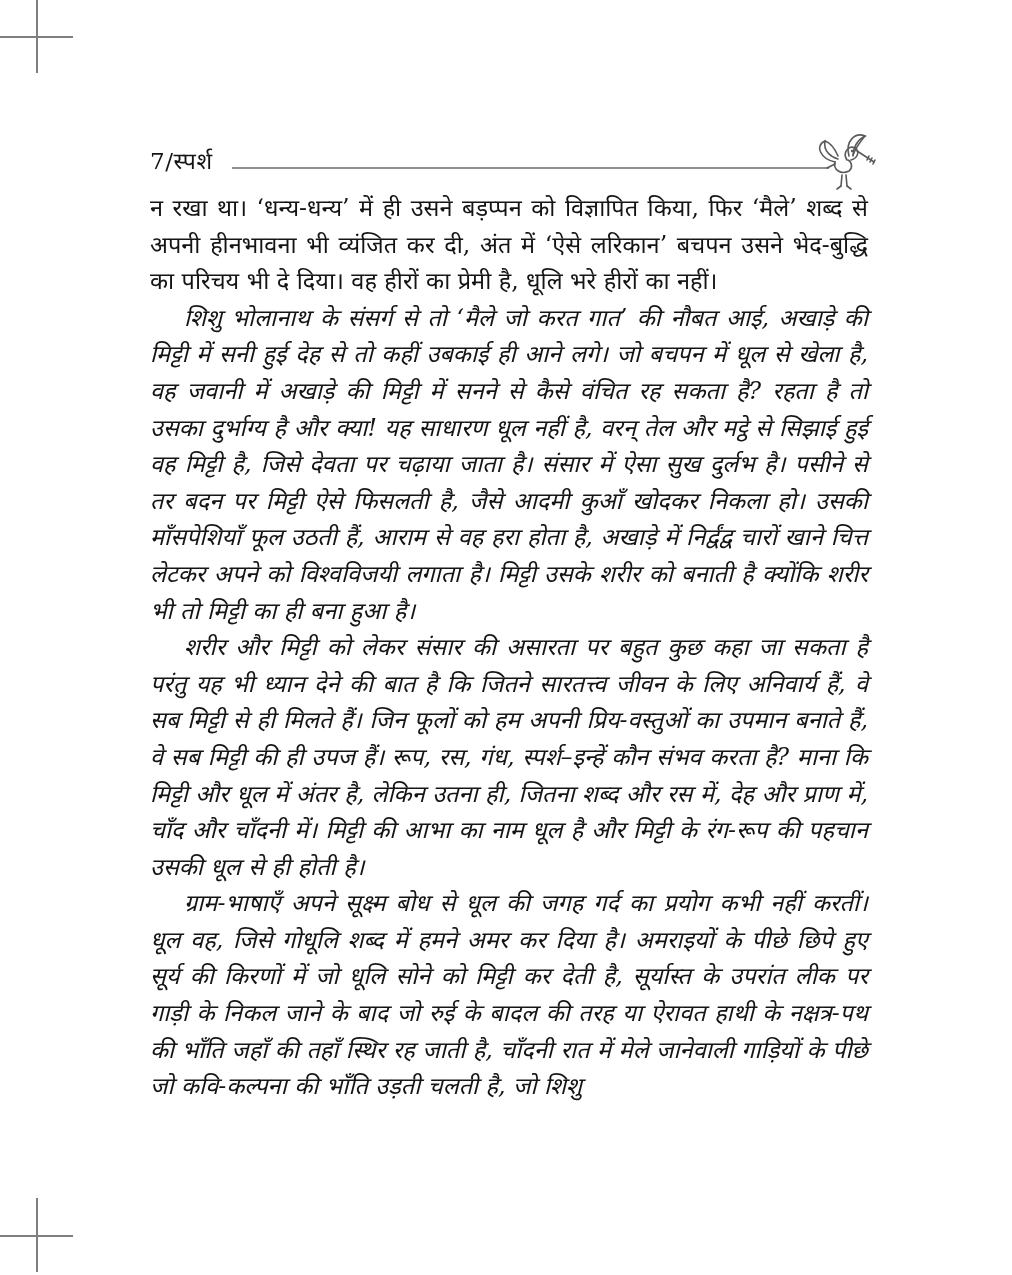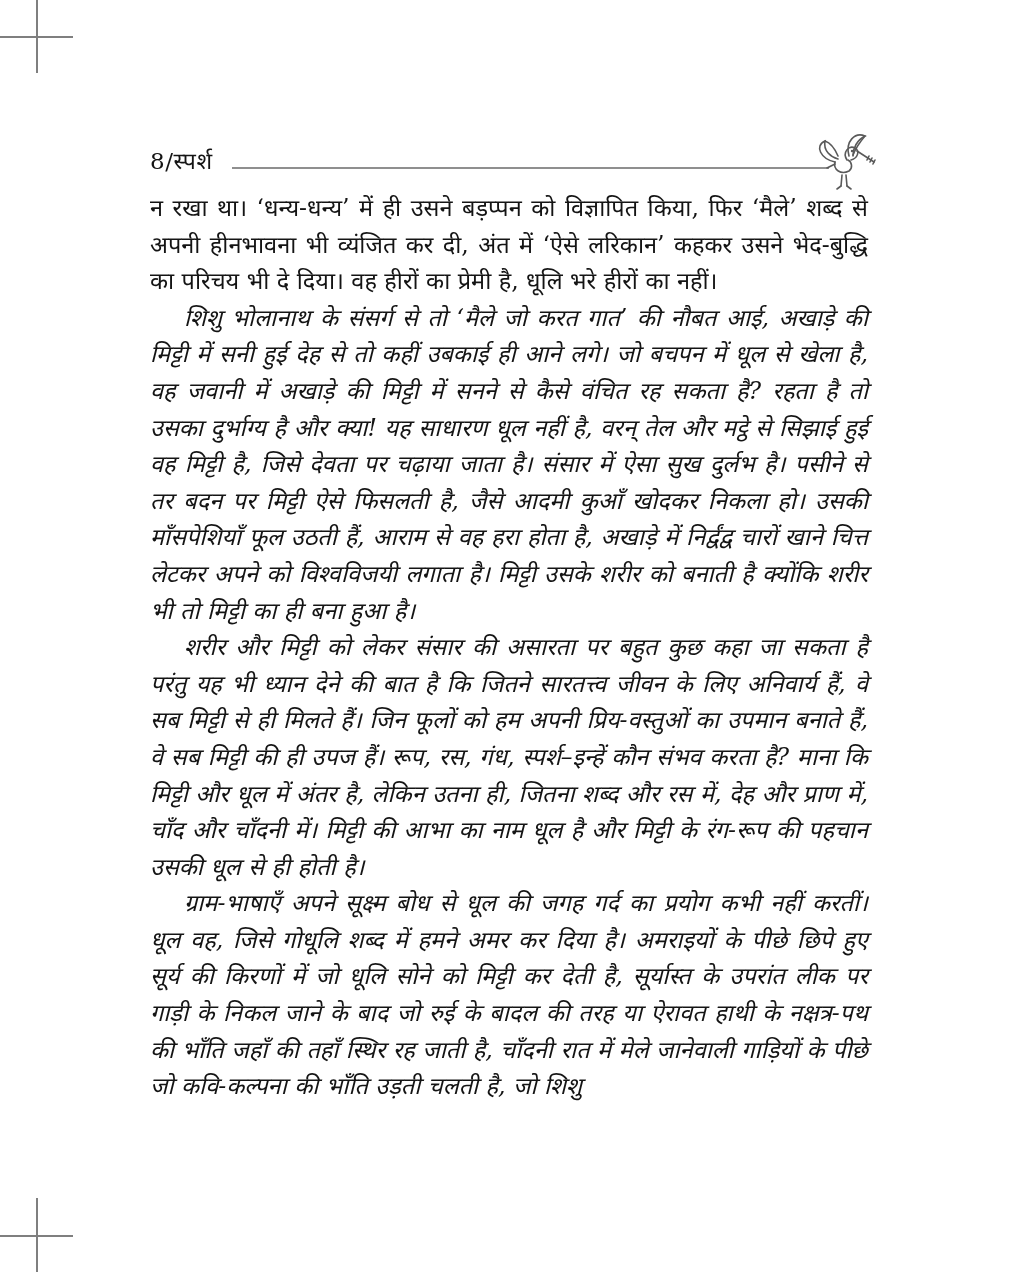--- a/index.html
+++ b/index.html
@@ -61,21 +61,21 @@
 </head>
 <body>
 
 <div class="page">
 
   <div class="crop tl-v"></div>
   <div class="crop tl-h"></div>
   <div class="crop bl-v"></div>
   <div class="crop bl-h"></div>
 
-  <div class="page-label">8/स्पर्श</div>
+  <div class="page-label">7/स्पर्श</div>
   <div class="header-rule"></div>
 
   <svg class="bird" viewBox="0 0 74 64">
     <g fill="none" stroke="#5a5a5a" stroke-width="1.6" stroke-linecap="round">
 
       <path d="M24,33 C10,30 3,17 14,12 C12,22 20,28 27,30"></path>
       <path d="M14,12 C20,14 24,20 27,27"></path>
 
       <path d="M38,27 C34,12 44,3 54,7 C46,11 42,19 42,27"></path>
       <path d="M54,7 C48,14 44,21 42,26"></path>
@@ -89,19 +89,19 @@
 
       <path d="M24,35 l-8,4"></path>
 
       <path d="M31,46 L30,57 M35,46 L36,57"></path>
       <path d="M30,57 l-4,3 M36,57 l4,3"></path>
     </g>
     <circle cx="41" cy="22" r="1.2" fill="#5a5a5a"></circle>
   </svg>
 
   <div class="body-text">
-    <p>न रखा था। ‘धन्य-धन्य’ में ही उसने बड़प्पन को विज्ञापित किया, फिर ‘मैले’ शब्द से अपनी हीनभावना भी व्यंजित कर दी, अंत में ‘ऐसे लरिकान’ कहकर उसने भेद-बुद्धि का परिचय भी दे दिया। वह हीरों का प्रेमी है, धूलि भरे हीरों का नहीं।</p>
+    <p>न रखा था। ‘धन्य-धन्य’ में ही उसने बड़प्पन को विज्ञापित किया, फिर ‘मैले’ शब्द से अपनी हीनभावना भी व्यंजित कर दी, अंत में ‘ऐसे लरिकान’ बचपन उसने भेद-बुद्धि का परिचय भी दे दिया। वह हीरों का प्रेमी है, धूलि भरे हीरों का नहीं।</p>
     <p class="indent">शिशु भोलानाथ के संसर्ग से तो ‘मैले जो करत गात’ की नौबत आई, अखाड़े की मिट्टी में सनी हुई देह से तो कहीं उबकाई ही आने लगे। जो बचपन में धूल से खेला है, वह जवानी में अखाड़े की मिट्टी में सनने से कैसे वंचित रह सकता है? रहता है तो उसका दुर्भाग्य है और क्या! यह साधारण धूल नहीं है, वरन् तेल और मट्ठे से सिझाई हुई वह मिट्टी है, जिसे देवता पर चढ़ाया जाता है। संसार में ऐसा सुख दुर्लभ है। पसीने से तर बदन पर मिट्टी ऐसे फिसलती है, जैसे आदमी कुआँ खोदकर निकला हो। उसकी माँसपेशियाँ फूल उठती हैं, आराम से वह हरा होता है, अखाड़े में निर्द्वंद्व चारों खाने चित्त लेटकर अपने को विश्वविजयी लगाता है। मिट्टी उसके शरीर को बनाती है क्योंकि शरीर भी तो मिट्टी का ही बना हुआ है।</p>
     <p class="indent">शरीर और मिट्टी को लेकर संसार की असारता पर बहुत कुछ कहा जा सकता है परंतु यह भी ध्यान देने की बात है कि जितने सारतत्त्व जीवन के लिए अनिवार्य हैं, वे सब मिट्टी से ही मिलते हैं। जिन फूलों को हम अपनी प्रिय-वस्तुओं का उपमान बनाते हैं, वे सब मिट्टी की ही उपज हैं। रूप, रस, गंध, स्पर्श–इन्हें कौन संभव करता है? माना कि मिट्टी और धूल में अंतर है, लेकिन उतना ही, जितना शब्द और रस में, देह और प्राण में, चाँद और चाँदनी में। मिट्टी की आभा का नाम धूल है और मिट्टी के रंग-रूप की पहचान उसकी धूल से ही होती है।</p>
     <p class="indent">ग्राम-भाषाएँ अपने सूक्ष्म बोध से धूल की जगह गर्द का प्रयोग कभी नहीं करतीं। धूल वह, जिसे गोधूलि शब्द में हमने अमर कर दिया है। अमराइयों के पीछे छिपे हुए सूर्य की किरणों में जो धूलि सोने को मिट्टी कर देती है, सूर्यास्त के उपरांत लीक पर गाड़ी के निकल जाने के बाद जो रुई के बादल की तरह या ऐरावत हाथी के नक्षत्र-पथ की भाँति जहाँ की तहाँ स्थिर रह जाती है, चाँदनी रात में मेले जानेवाली गाड़ियों के पीछे जो कवि-कल्पना की भाँति उड़ती चलती है, जो शिशु</p>
   </div>
 
 </div>
 
 </body></html>

